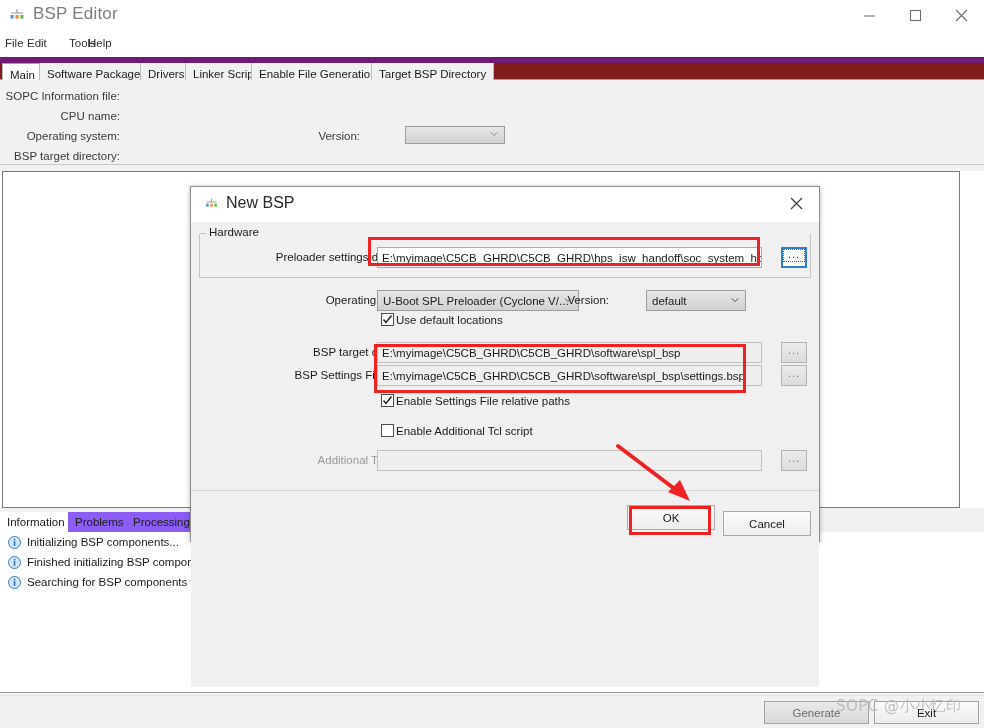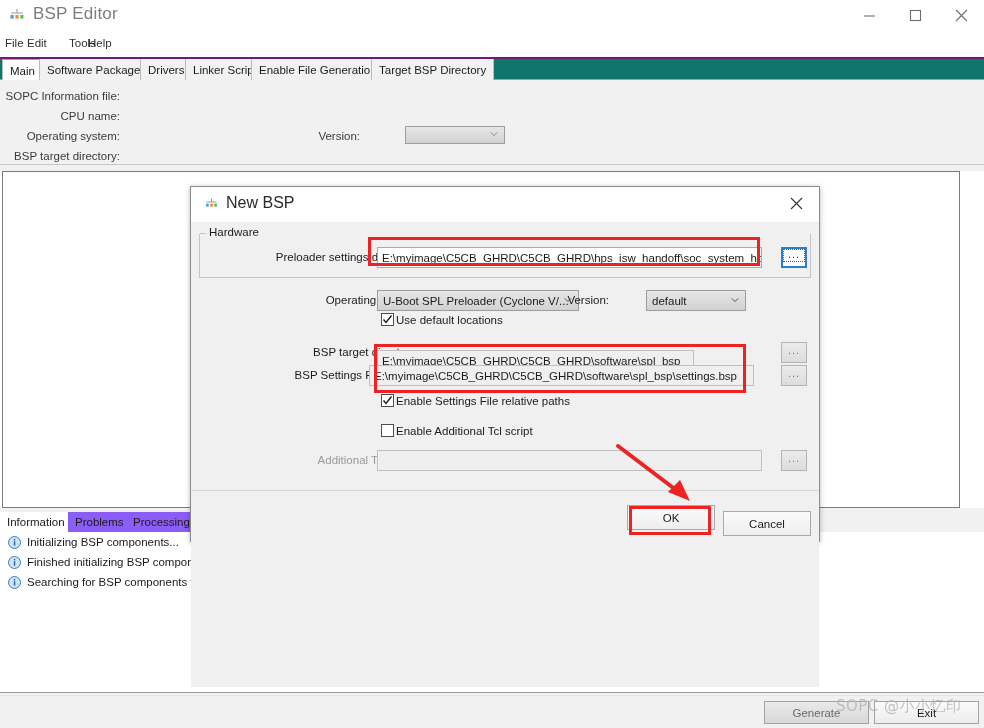--- a/index.html
+++ b/index.html
@@ -45,22 +45,22 @@
     background: #ffffff;
   }
   .menu-item {
     position: absolute; top: 2px; height: 16px;
     font-size: 11.5px; color: #303030; line-height: 16px;
   }
 
   
   .tabstrip {
     position: absolute; left: 0; top: 57px; width: 984px; height: 23px;
-    background: #0f766e;
-    border-top: 2px solid #701a75;
+    background: #7f1d1d;
+    border-top: 6px solid #701a75;
     border-bottom: 1px solid #a0a0a0;
     padding-left: 40px;
   }
   .tab {
     position: absolute; top: 0px; height: 22px;
     line-height: 22px;
     padding: 0 7px;
     font-size: 11.5px; color: #1b1b1b;
     background: #f1f1f1;
     border-left: 1px solid #bcbcbc;
@@ -447,29 +447,29 @@
       <div class="checkrow" style="left:190px; top:91px;">
         <span class="cbox">
           <svg width="11" height="11" viewBox="0 0 11 11">
             <path d="M1.5 5.5 L4 8.5 L9.5 1.5" stroke="#1a1a1a" stroke-width="1.4" fill="none"></path>
           </svg>
         </span>
         <span>Use default locations</span>
       </div>
 
       <span class="flabel" style="left:88px; top:124px; width:140px;">BSP target directory:</span>
-      <div class="textbox disabled" style="left:186px; top:128px; width:317px;">
+      <div class="textbox disabled" style="left:186px; top:120px; width:385px;">
         <span>E:\myimage\C5CB_GHRD\C5CB_GHRD\software\spl_bsp</span>
       </div>
       <div class="browse" style="left:590px; top:120px;">
         <span>...</span>
       </div>
 
       <span class="flabel" style="left:65px; top:147px; width:163px;">BSP Settings File name:</span>
-      <div class="textbox disabled" style="left:178px; top:143px; width:385px;">
+      <div class="textbox disabled" style="left:186px; top:143px; width:385px;">
         <span>E:\myimage\C5CB_GHRD\C5CB_GHRD\software\spl_bsp\settings.bsp</span>
       </div>
       <div class="browse" style="left:590px; top:143px;">
         <span>...</span>
       </div>
 
       <div class="checkrow" style="left:190px; top:172px;">
         <span class="cbox">
           <svg width="11" height="11" viewBox="0 0 11 11">
             <path d="M1.5 5.5 L4 8.5 L9.5 1.5" stroke="#1a1a1a" stroke-width="1.4" fill="none"></path>

